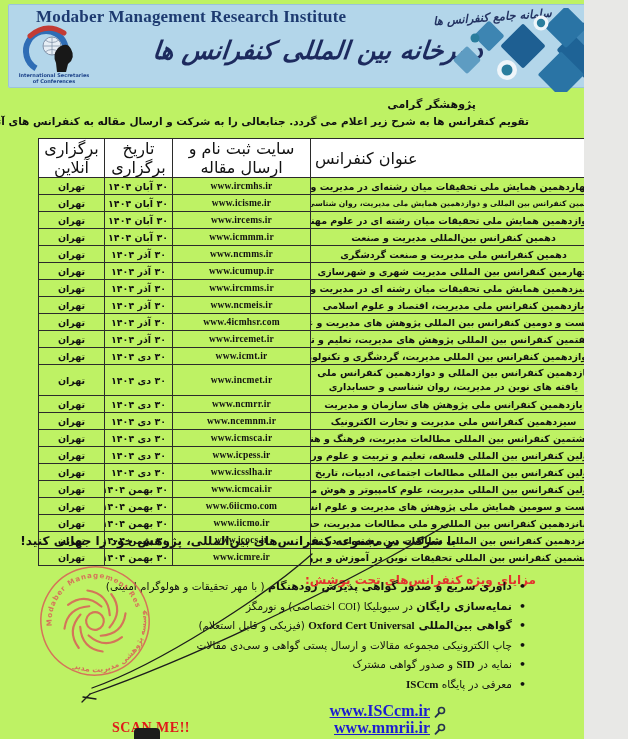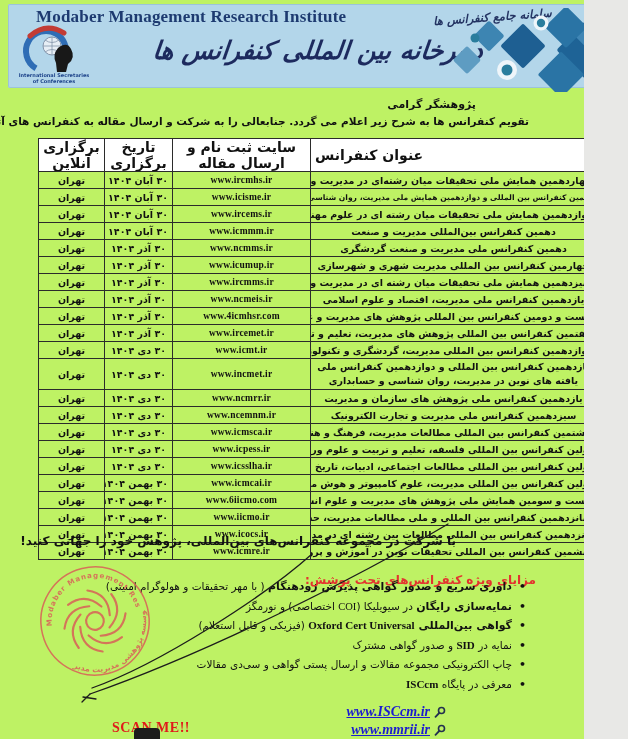--- a/index.html
+++ b/index.html
@@ -23,21 +23,21 @@
 
   
   .greeting{position:absolute;right:108px;top:98px;font-size:11px;font-weight:bold;direction:rtl;text-align:right;}
   .message{position:absolute;right:55px;top:115px;font-size:10.5px;font-weight:bold;direction:rtl;
           white-space:nowrap;}
 
   
   table.conf{position:absolute;left:38px;top:138px;width:585px;border-collapse:collapse;
           direction:rtl;table-layout:fixed;}
   table.conf th,table.conf td{border:1px solid #2b2b2b;padding:0 4px;overflow:hidden;}
-  table.conf th{height:21px;font-size:14px;font-weight:bold;background:#fff;}
+  table.conf th{height:21px;font-size:16px;font-weight:normal;background:#fff;}
   table.conf td{height:16px;font-size:9.5px;font-weight:bold;text-align:center;white-space:nowrap;}
   col.c-row{width:27px;}  col.c-title{width:286px;} col.c-site{width:138px;}
   col.c-date{width:68px;} col.c-venue{width:66px;}
   th.h-title{text-align:left;padding-right:8px;}
   td.t-title{text-align:right;font-size:9px;}
   td.t-site{font-family:"Liberation Serif","DejaVu Serif",serif;direction:ltr;font-size:12.5px;
           letter-spacing:.2px;}
   tr.tight td.t-title{font-size:7.6px;}
   tr.tall td{height:30px;}
   tr.tall td.t-title{white-space:normal;line-height:1.45;}
@@ -48,22 +48,22 @@
   .benefits-heading{position:absolute;right:48px;top:573px;font-size:12px;font-weight:bold;
           color:#e3342f;direction:rtl;}
   .benefits{position:absolute;right:58px;top:577px;direction:rtl;text-align:right;}
   .benefit-item{font-size:10.5px;line-height:18.6px;white-space:nowrap;}
   .benefit-item .dot{font-size:11px;margin-left:7px;font-weight:bold;}
   .benefit-item .seg-b{font-weight:bold;font-size:11px;}
   .benefit-item .seg-latin{font-family:"Liberation Serif","DejaVu Serif",serif;}
   .footer-cta{position:absolute;right:60px;top:687px;font-size:11.5px;font-weight:bold;direction:rtl;}
   .links{position:absolute;right:138px;top:703px;direction:rtl;text-align:right;}
   .link-row{line-height:16.5px;white-space:nowrap;}
-  .link-row a{font-family:"Liberation Serif","DejaVu Serif",serif;font-weight:bold;font-size:14px;
-          color:#1b1bd1;text-decoration:underline;direction:ltr;unicode-bidi:embed;font-style:italic;}
+  .link-row a{font-family:"Liberation Serif","DejaVu Serif",serif;font-weight:bold;font-size:16px;
+          color:#1b1bd1;text-decoration:underline;direction:ltr;unicode-bidi:embed;}
   .link-row .mag{display:inline-block;vertical-align:-2px;margin-left:4px;}
   .scanme{position:absolute;left:112px;top:720px;font-size:14px;font-weight:bold;color:#e01b1b;
           letter-spacing:.5px;font-family:"Liberation Serif","DejaVu Serif",serif;}
   .qr-fragment{position:absolute;left:134px;top:728px;width:26px;height:11px;background:#1c1c1c;
           border-radius:4px 4px 0 0;}
 
   
   .stamp{position:absolute;left:36px;top:562px;width:118px;height:118px;transform:rotate(-14deg);
           opacity:.85;}
   .signature{position:absolute;left:60px;top:512px;pointer-events:none;}
@@ -283,22 +283,22 @@
         </tr>
       </tbody>
   </table>
 
   <div class="promo">با شرکت در مجموعه کنفرانس‌های بین‌المللی، پژوهش خود را جهانی کنید!</div>
   <div class="benefits-heading">مزایای ویژه کنفرانس‌های تحت پوشش:</div>
   <div class="benefits">
       <div class="benefit-item"><span class="dot">•</span><span class="seg-b ">داوری سریع و صدور گواهی پذیرش زودهنگام</span><span class=""> ( با مهر تحقیقات و هولوگرام امنیتی)</span></div>
       <div class="benefit-item"><span class="dot">•</span><span class="seg-b ">نمایه‌سازی رایگان</span><span class=""> در سیویلیکا (</span><span class="seg-latin">COI</span><span class=""> اختصاصی) و نورمگز</span></div>
       <div class="benefit-item"><span class="dot">•</span><span class="seg-b ">گواهی بین‌المللی </span><span class="seg-b seg-latin">Oxford Cert Universal</span><span class=""> (فیزیکی و قابل استعلام)</span></div>
+      <div class="benefit-item"><span class="dot">•</span><span class="">چاپ الکترونیکی مجموعه مقالات و ارسال پستی گواهی و سی‌دی مقالات</span></div>
       <div class="benefit-item"><span class="dot">•</span><span class="">نمایه در </span><span class="seg-b seg-latin">SID</span><span class=""> و صدور گواهی مشترک</span></div>
-      <div class="benefit-item"><span class="dot">•</span><span class="">چاپ الکترونیکی مجموعه مقالات و ارسال پستی گواهی و سی‌دی مقالات</span></div>
       <div class="benefit-item"><span class="dot">•</span><span class="">معرفی در پایگاه </span><span class="seg-b seg-latin">ISCcm</span></div>
     </div>
 
   <div class="links">
       <div class="link-row"><svg width="12" height="12" viewBox="0 0 12 12" class="mag">
           <circle cx="7.5" cy="4.5" r="3" fill="none" stroke="#23314f" stroke-width="1.6"></circle>
           <line x1="5.2" y1="7" x2="1.5" y2="10.8" stroke="#23314f" stroke-width="1.8" stroke-linecap="round"></line>
         </svg><a href="#">www.ISCcm.ir</a></div>
       <div class="link-row"><svg width="12" height="12" viewBox="0 0 12 12" class="mag">
           <circle cx="7.5" cy="4.5" r="3" fill="none" stroke="#23314f" stroke-width="1.6"></circle>

